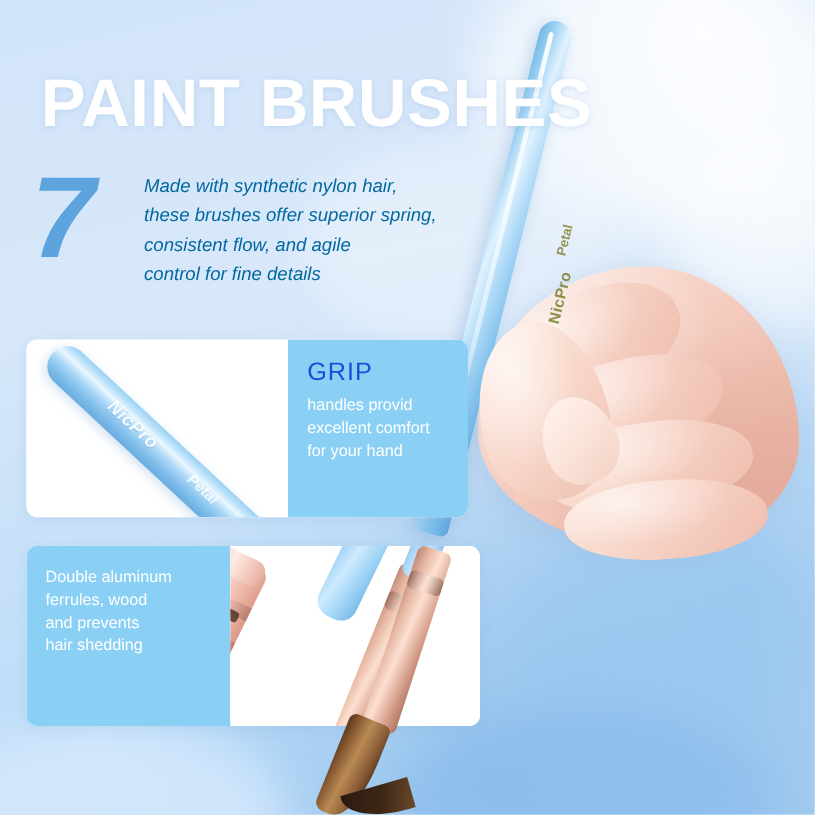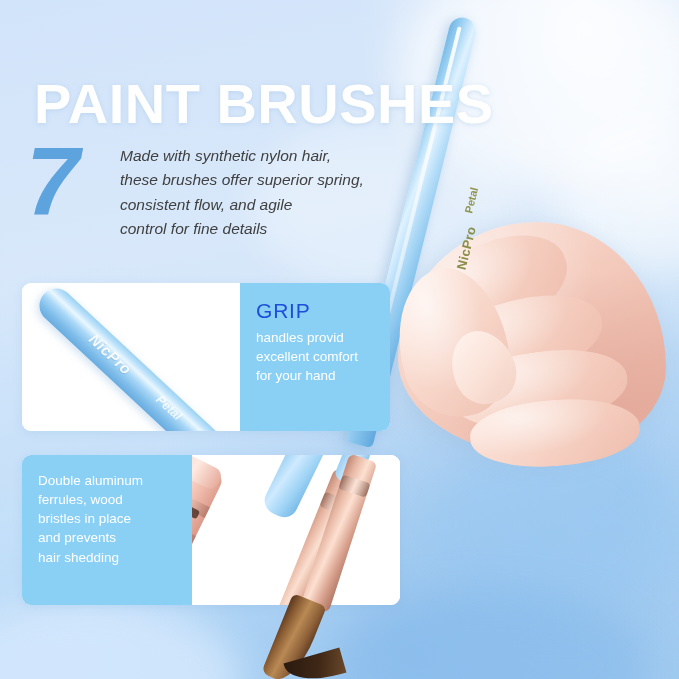--- a/index.html
+++ b/index.html
@@ -41,21 +41,21 @@
   .c2 { left: 560px; top: 120px;  width: 190px; height: 150px; background: rgba(255,255,255,0.40); }
   .c3 { left: 430px; top: 430px;  width: 250px; height: 190px; background: rgba(150,198,240,0.35); }
   .c4 { left: 330px; top: 590px;  width: 320px; height: 150px; background: rgba(126,181,232,0.40); }
   .c5 { left: -60px; top: 600px;  width: 300px; height: 160px; background: rgba(214,233,252,0.80); }
   .c6 { left: 250px; top: 120px;  width: 260px; height: 170px; background: rgba(255,255,255,0.30); }
 
   
   .headline {
     position: absolute;
     left: 34px;
-    top: 76px;
+    top: 58px;
     font-size: 56px;
     line-height: 1;
     font-weight: 700;
     letter-spacing: 0.5px;
     color: #ffffff;
     white-space: nowrap;
     text-shadow: 0 1px 5px rgba(140,180,220,0.35);
   }
 
   
@@ -70,21 +70,21 @@
     color: #5da3dd;
   }
   .intro {
     position: absolute;
     left: 120px;
     top: 144px;
     width: 330px;
     font-size: 15.5px;
     line-height: 1.58;
     font-style: italic;
-    color: #404040;
+    color: #0369a1;
   }
   .intro span { display: block; }
 
   
   .card {
     position: absolute;
     display: flex;
     border-radius: 9px;
     overflow: hidden;
     background: #ffffff;
@@ -429,21 +429,20 @@
         <span>for your hand</span>
       </div>
     </div>
   </div>
 
   <div class="card" id="card-ferrule">
     <div class="text-pane">
       <div class="card-body">
         <span>Double aluminum</span>
         <span>ferrules, wood</span>
-        <span>bristles in place</span>
         <span>and prevents</span>
         <span>hair shedding</span>
       </div>
     </div>
     <div class="photo-pane">
       <div class="fer-blue-tail"></div>
       <div class="fer-big">
         <div class="cap"></div>
         <div class="crimp a"></div>
         <div class="crimp b"></div>

